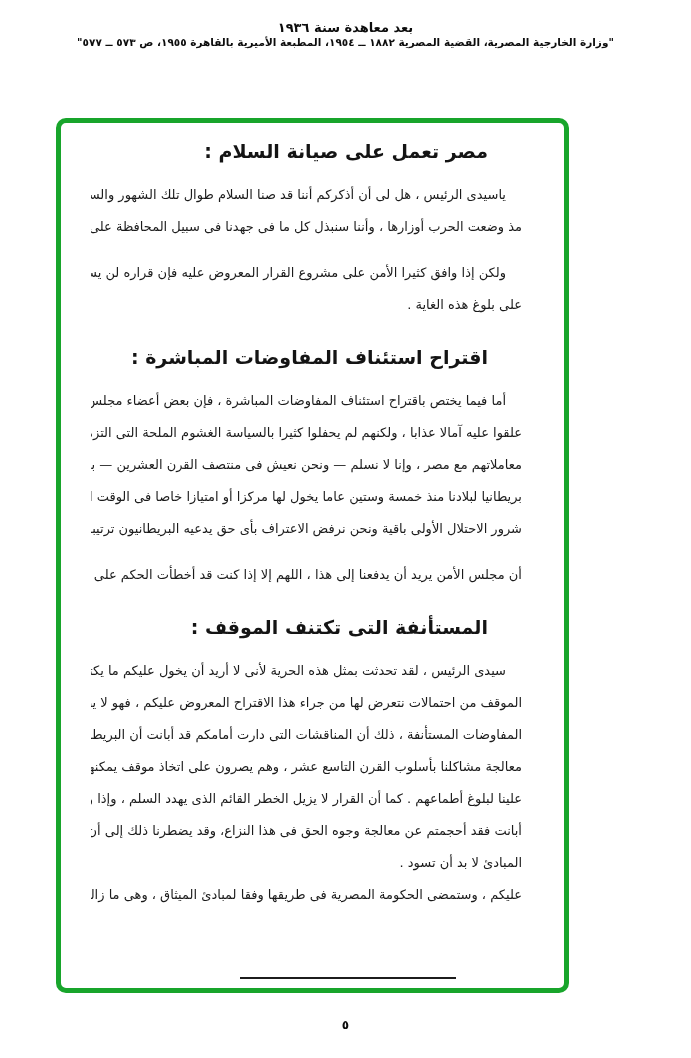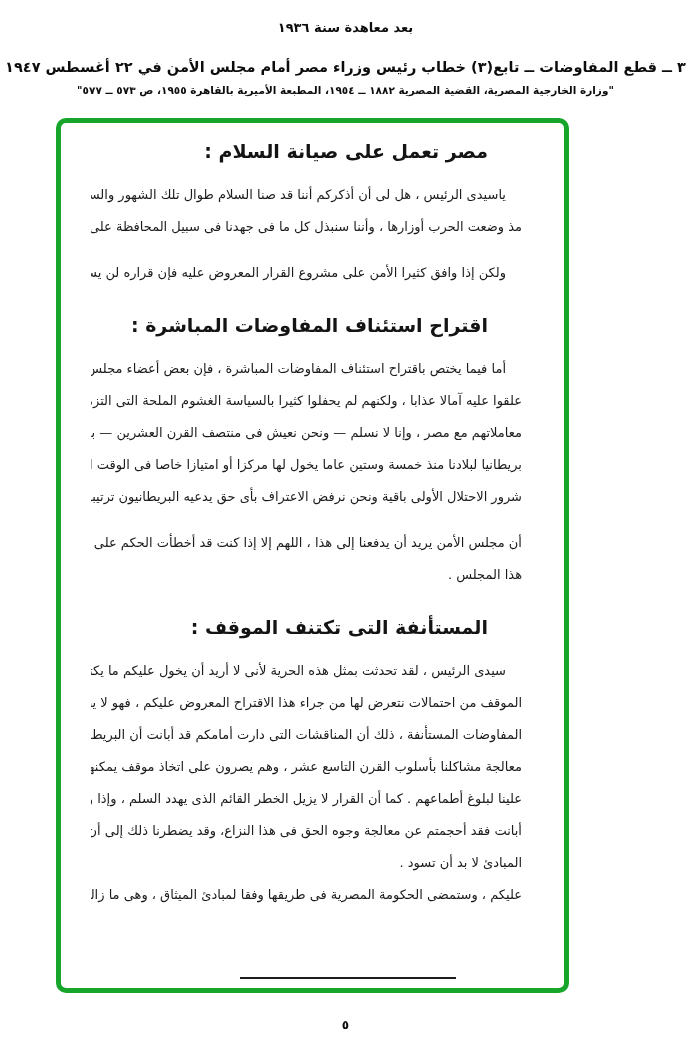--- a/index.html
+++ b/index.html
@@ -21,21 +21,21 @@
     position: absolute;
     top: 20px;
     left: 0;
     right: 0;
     text-align: center;
     color: #0d0d0d;
   }
   .header .series {
     font-size: 13px;
     font-weight: bold;
-    margin-bottom: 24px;
+    margin-bottom: 1px;
   }
   .header .title {
     font-size: 14.5px;
     font-weight: bold;
     margin-bottom: 9px;
   }
   .header .source {
     font-size: 10.5px;
     font-weight: bold;
   }
@@ -99,45 +99,44 @@
     color: #0d0d0d;
   }
 </style>
 </head>
 <body>
 
 <div class="page">
 
   <div class="header">
     <div class="series">بعد معاهدة سنة ١٩٣٦</div>
-    <div class="title">٣ ــ قطع المفاوضات ــ تابع(٣) خطاب رئيس وزراء مصر أمام مجلس الأمن في ٢٢ أغسطس ١٩٤٧</div>
     <div class="source">"وزارة الخارجية المصرية، القضية المصرية ١٨٨٢ ــ ١٩٥٤، المطبعة الأميرية بالقاهرة ١٩٥٥، ص ٥٧٣ ــ ٥٧٧"</div>
   </div>
 
   <div class="frame" style="border-color: rgb(24, 165, 43);">
 
   <div class="heading">مصر تعمل على صيانة السلام :</div>
       <div class="para">
         <div class="line first">ياسيدى الرئيس ، هل لى أن أذكركم أننا قد صنا السلام طوال تلك الشهور والسنين العصيبة</div>
         <div class="line last">مذ وضعت الحرب أوزارها ، وأننا سنبذل كل ما فى جهدنا فى سبيل المحافظة على السلام .</div>
       </div>
       <div class="para">
         <div class="line first">ولكن إذا وافق كثيرا الأمن على مشروع القرار المعروض عليه فإن قراره لن يساعدنا على</div>
+        <div class="line last">على بلوغ هذه الغاية .</div>
       </div>
       <div class="heading">اقتراح استئناف المفاوضات المباشرة :</div>
       <div class="para">
         <div class="line first">أما فيما يختص باقتراح استئناف المفاوضات المباشرة ، فإن بعض أعضاء مجلس الأمن قد</div>
         <div class="line">علقوا عليه آمالا عذابا ، ولكنهم لم يحفلوا كثيرا بالسياسة الغشوم الملحة التى التزمها البريطانيون فى كل</div>
         <div class="line">معاملاتهم مع مصر ، وإنا لا نسلم — ونحن نعيش فى منتصف القرن العشرين — بأن احتلال</div>
         <div class="line">بريطانيا لبلادنا منذ خمسة وستين عاما يخول لها مركزا أو امتيازا خاصا فى الوقت الحاضر ، ومازالت</div>
         <div class="line last">شرور الاحتلال الأولى باقية ونحن نرفض الاعتراف بأى حق يدعيه البريطانيون ترتيبا على هذا الاحتلال .</div>
       </div>
       <div class="para">
         <div class="line">أن مجلس الأمن يريد أن يدفعنا إلى هذا ، اللهم إلا إذا كنت قد أخطأت الحكم على الروح التى تسود</div>
-        <div class="line last">هذا المجلس .</div>
       </div>
       <div class="heading">المستأنفة التى تكتنف الموقف :</div>
       <div class="para">
         <div class="line first">سيدى الرئيس ، لقد تحدثت بمثل هذه الحرية لأنى لا أريد أن يخول عليكم ما يكتنف هذا</div>
         <div class="line">الموقف من احتمالات نتعرض لها من جراء هذا الاقتراح المعروض عليكم ، فهو لا يضمن نجاح</div>
         <div class="line">المفاوضات المستأنفة ، ذلك أن المناقشات التى دارت أمامكم قد أبانت أن البريطانيين يدأبون على</div>
         <div class="line">معالجة مشاكلنا بأسلوب القرن التاسع عشر ، وهم يصرون على اتخاذ موقف يمكنهم من الضغط</div>
         <div class="line">علينا لبلوغ أطماعهم . كما أن القرار لا يزيل الخطر القائم الذى يهدد السلم ، وإذا وافقتم على هذا</div>
         <div class="line">أبانت فقد أحجمتم عن معالجة وجوه الحق فى هذا النزاع، وقد يضطرنا ذلك إلى أن نعيد عرضه</div>
         <div class="line last">المبادئ لا بد أن تسود .</div>

